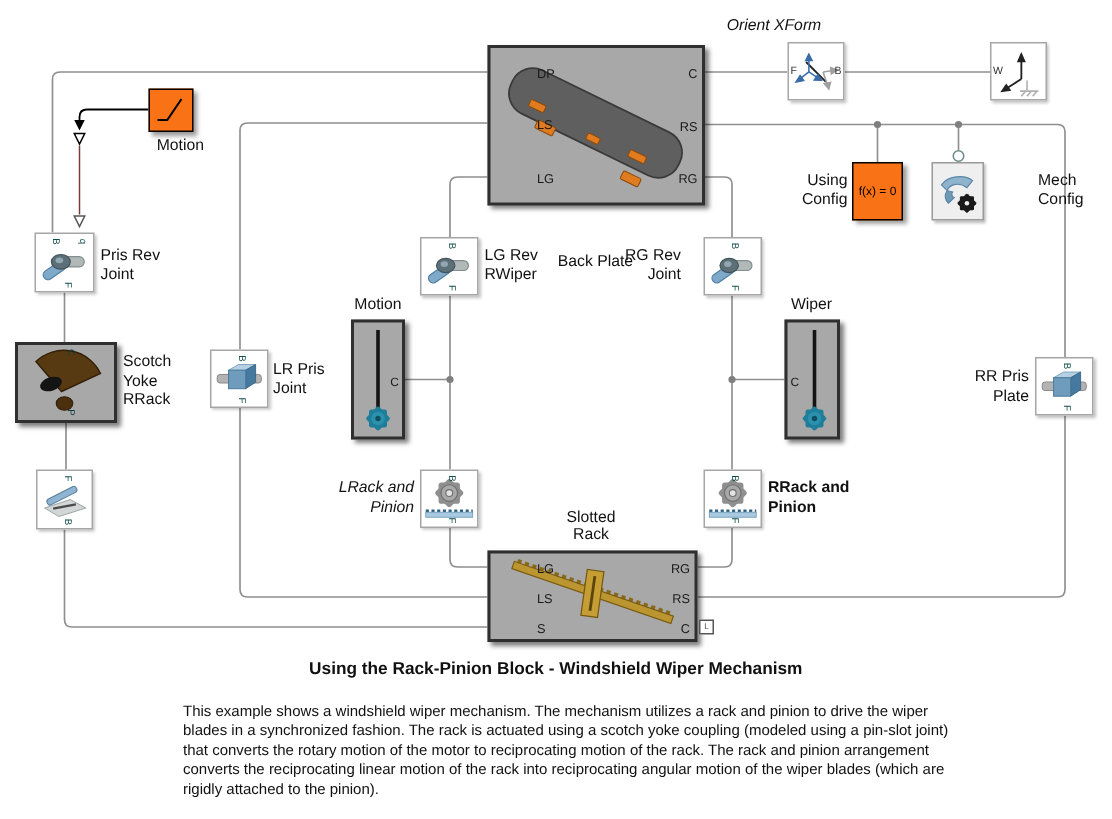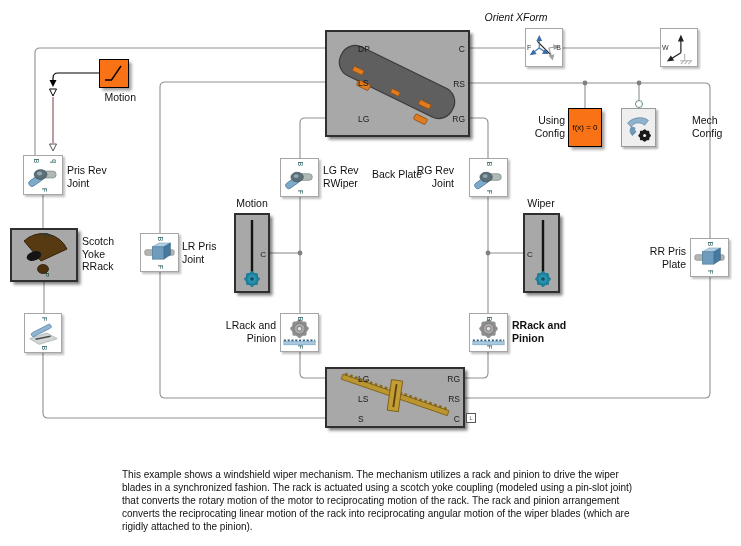--- a/index.html
+++ b/index.html
@@ -212,21 +212,21 @@
         <rect x="-7.5" y="-7.5" width="15" height="15" rx="2" transform="rotate(45)" fill="#8f8f8f"></rect>
         <circle r="5.8" fill="#a8a8a8" stroke="#6f6f6f" stroke-width="0.8"></circle>
         <circle r="2.4" fill="#e2e2e2" stroke="#6f6f6f" stroke-width="0.8"></circle>
       </g>
       <line x1="3" y1="28" x2="36" y2="28" stroke="#2f5f7f" stroke-width="2" stroke-dasharray="2.2,1.8"></line>
       <rect x="3" y="29" width="33" height="3.5" fill="#a9c9e0" stroke="#6f9cba" stroke-width="0.6"></rect>
     </svg>
     <span class="rot" style="left:14px;top:1px;">B</span>
     <span class="rot" style="left:14px;top:29px;">F</span>
   </div>
-  <div class="lbl r" style="left:196px;top:319px;width:80px;">LRack and
+  <div class="lbl r" style="left:196px;top:319px;width:80px;font-style:italic;">LRack and
 Pinion</div>
 
   <div class="blk white" style="left:469px;top:313px;width:39px;height:39px;">
     <svg width="37" height="37" viewBox="0 0 39 39">
       <g transform="translate(19.5,15.5)">
         <rect x="-7.5" y="-7.5" width="15" height="15" rx="2" fill="#8f8f8f"></rect>
         <rect x="-7.5" y="-7.5" width="15" height="15" rx="2" transform="rotate(45)" fill="#8f8f8f"></rect>
         <circle r="5.8" fill="#a8a8a8" stroke="#6f6f6f" stroke-width="0.8"></circle>
         <circle r="2.4" fill="#e2e2e2" stroke="#6f6f6f" stroke-width="0.8"></circle>
       </g>
@@ -263,20 +263,22 @@
         <line x1="70" y1="16" x2="70" y2="41" stroke="#5d4509" stroke-width="2"></line>
       </g>
     </svg>
     <span class="plbl" style="left:3px;top:6px;">LG</span>
     <span class="plbl" style="left:3px;top:26px;">LS</span>
     <span class="plbl" style="left:3px;top:46px;">S</span>
     <span class="plbl" style="right:3px;top:6px;">RG</span>
     <span class="plbl" style="right:3px;top:26px;">RS</span>
     <span class="plbl" style="right:3px;top:46px;">C</span>
   </div>
+  <div class="lbl c" style="left:344px;top:340px;width:100px;line-height:11px;">Slotted
+Rack</div>
   <div class="badge">L</div>
 
   <div class="blk outline" style="left:568px;top:108px;width:34px;height:39px;">
     <div class="solver-txt">f(x) = 0</div>
   </div>
   <div class="lbl r" style="left:505px;top:114px;width:60px;">Using
 Config</div>
 
   <div class="blk light" style="left:621px;top:108px;width:35px;height:39px;">
     <svg width="33" height="37" viewBox="0 0 35 39">
@@ -328,15 +330,16 @@
         <line x1="25" y1="26" x2="25" y2="33"></line>
         <line x1="20" y1="33.5" x2="33" y2="33.5"></line>
         <line x1="21" y1="37" x2="24" y2="33.5"></line>
         <line x1="25" y1="37" x2="28" y2="33.5"></line>
         <line x1="29" y1="37" x2="32" y2="33.5"></line>
       </g>
     </svg>
     <span class="fport" style="left:1px;top:15px;">W</span>
   </div>
 
+  <div id="title">Using the Rack-Pinion Block - Windshield Wiper Mechanism</div>
   <div id="desc">This example shows a windshield wiper mechanism. The mechanism utilizes a rack and pinion to drive the wiper blades in a synchronized fashion. The rack is actuated using a scotch yoke coupling (modeled using a pin-slot joint) that converts the rotary motion of the motor to reciprocating motion of the rack. The rack and pinion arrangement converts the reciprocating linear motion of the rack into reciprocating angular motion of the wiper blades (which are rigidly attached to the pinion).</div>
 
 </div>
 
 </body></html>

